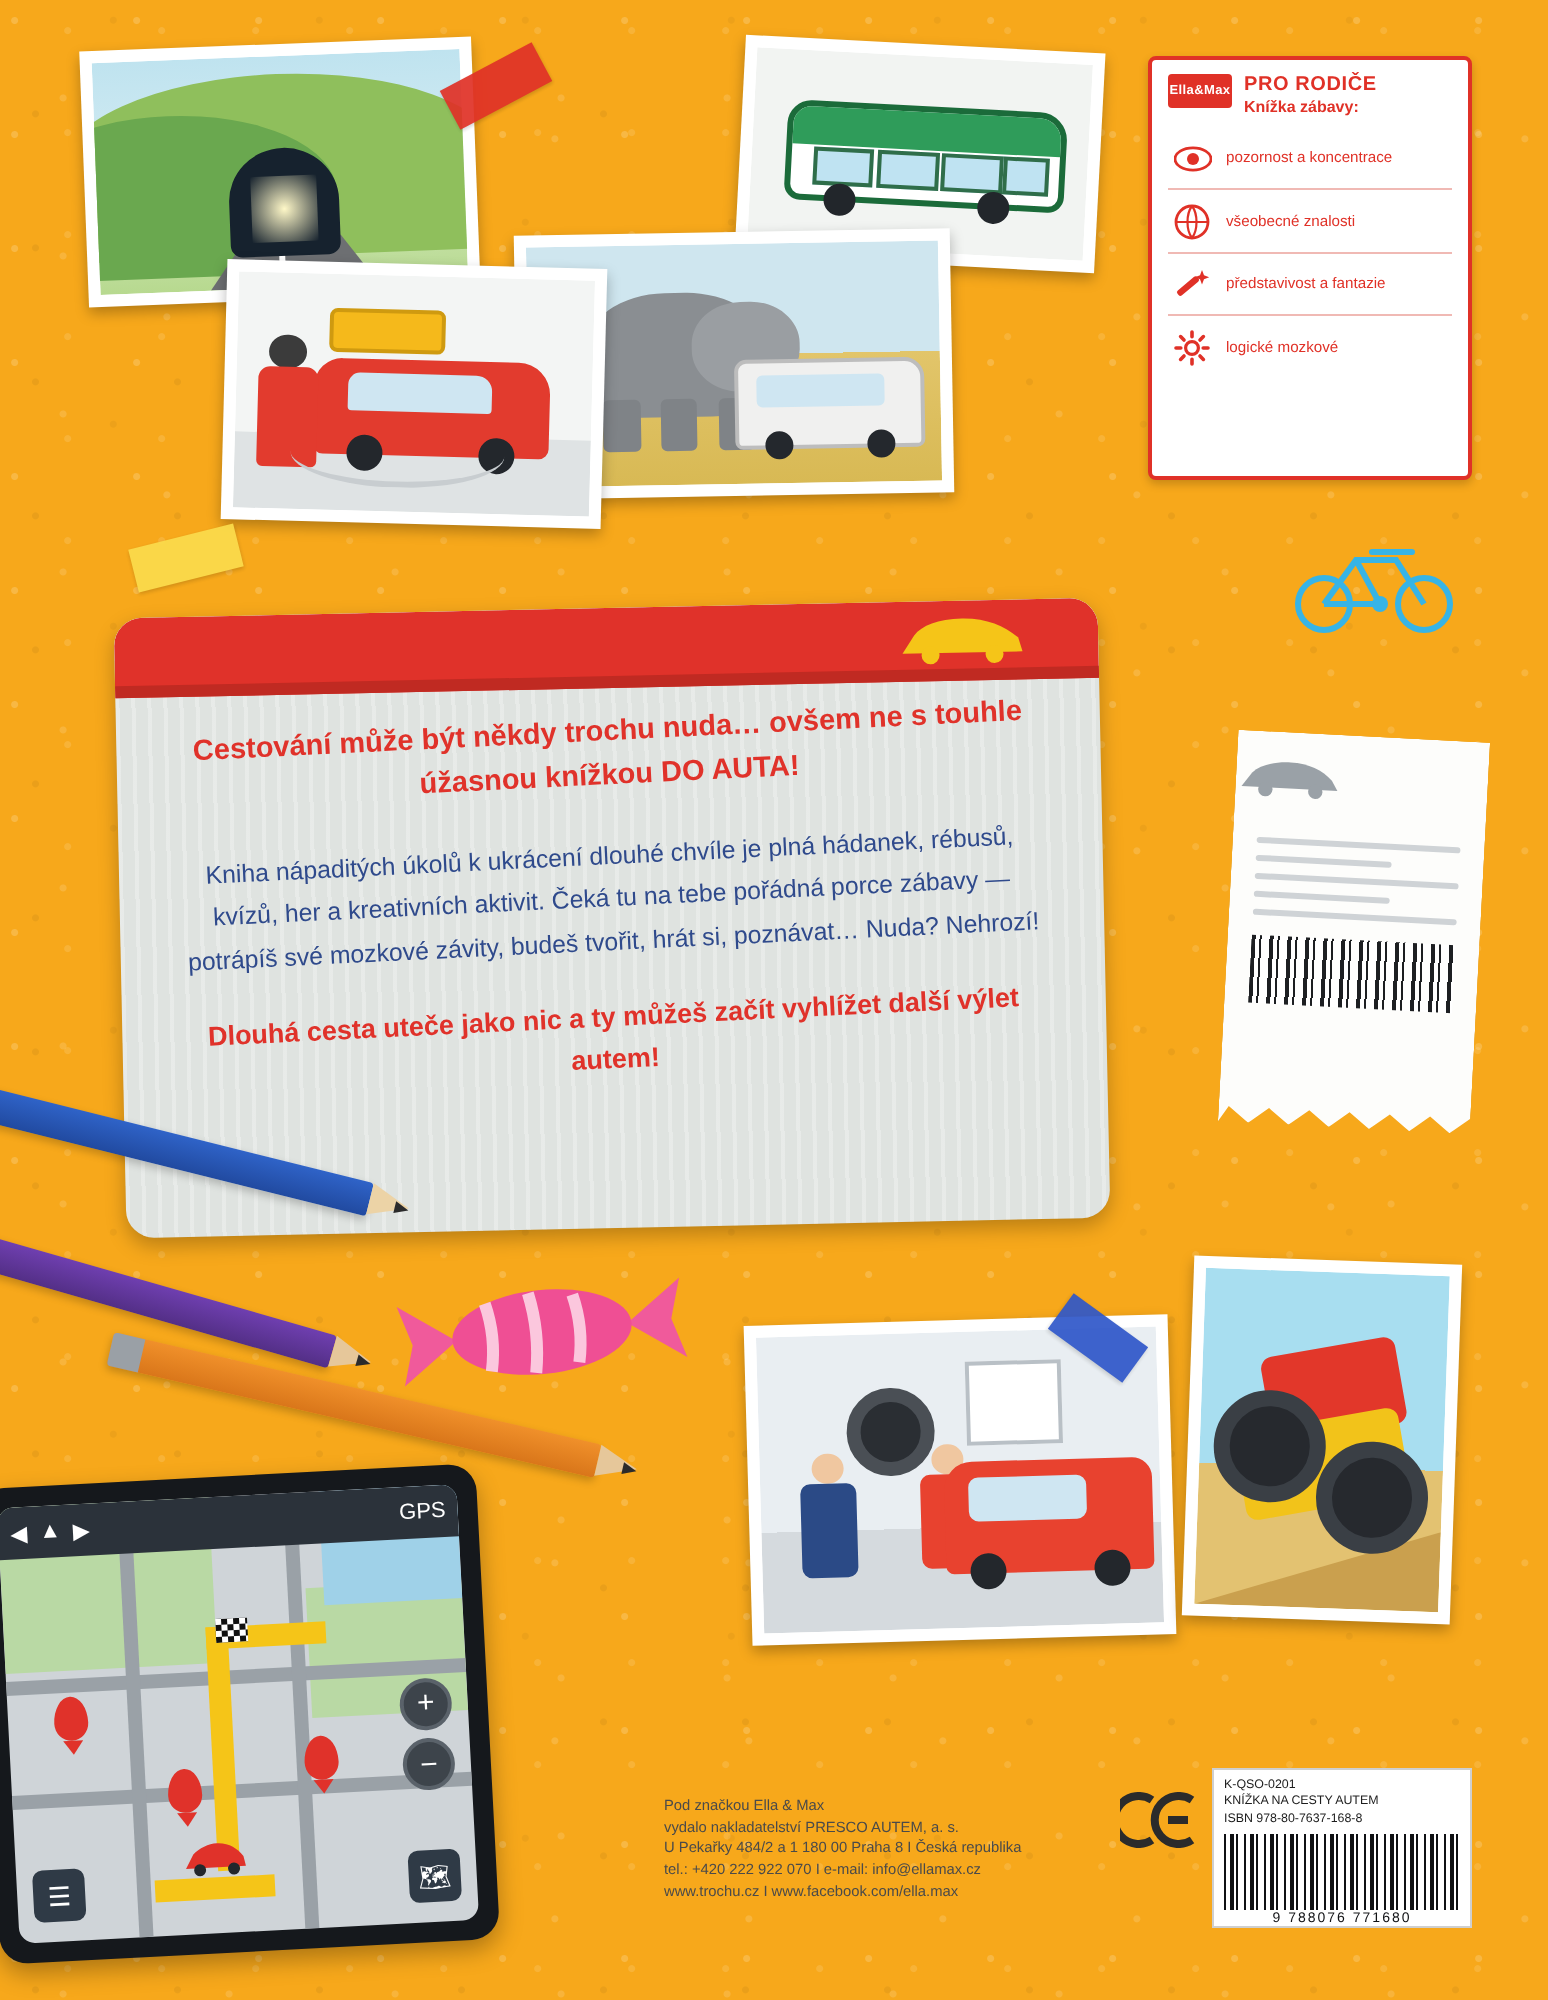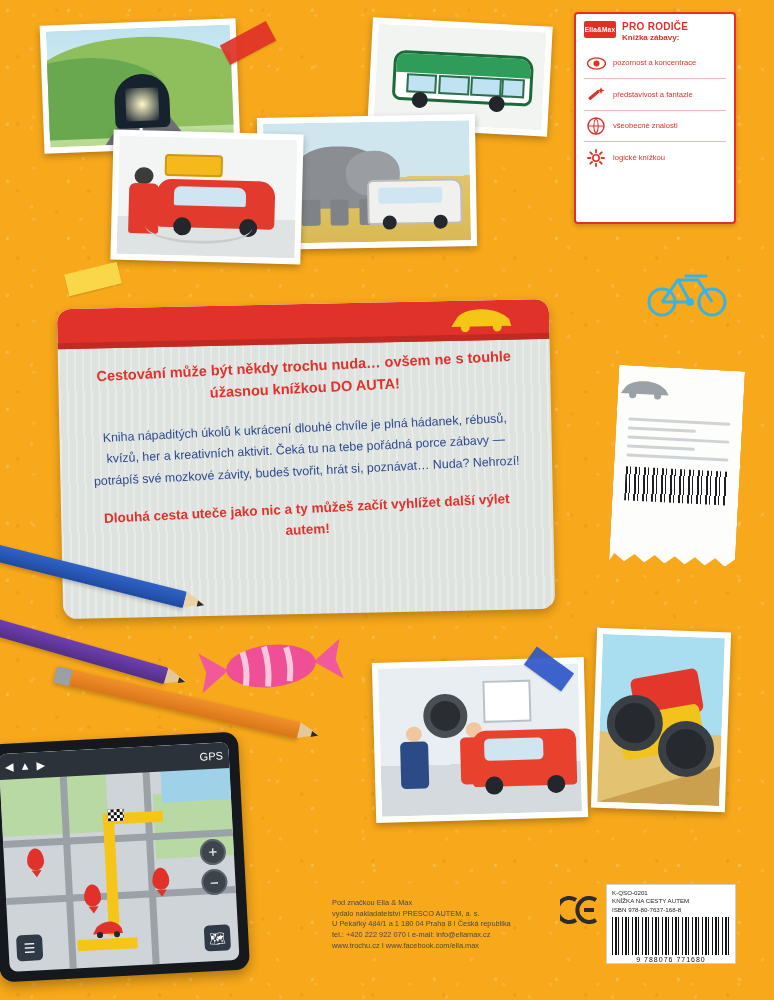--- a/index.html
+++ b/index.html
@@ -91,21 +91,21 @@
   .mt-wheel{position:absolute;width:40px;height:40px;border-radius:50%;background:#26292e;border:8px solid #3a3f45;}
 
   
   .tape{position:absolute;opacity:.92;box-shadow:0 1px 2px rgba(0,0,0,.18);}
   #tape-red{left:222px;top:32px;width:52px;height:22px;background:#e03127;transform:rotate(-28deg);}
   #tape-yellow{left:66px;top:268px;width:54px;height:22px;background:#fbdc4c;transform:rotate(-14deg);}
   #tape-blue{left:526px;top:658px;width:46px;height:22px;background:#2f57c9;transform:rotate(36deg);}
 
   
   #parents-box{
-    position:absolute;left:574px;top:12px;width:162px;height:212px;
+    position:absolute;left:574px;top:28px;width:162px;height:212px;
     background:#fff;border:2px solid #e03127;border-radius:4px;
     box-shadow:0 2px 5px rgba(0,0,0,.2);box-sizing:border-box;padding:7px 8px;
   }
   .pb-head{display:flex;align-items:flex-start;gap:6px;}
   .pb-logo{width:32px;height:17px;background:#e03127;border-radius:2px;color:#fff;
     font-size:6.5px;font-weight:bold;display:flex;align-items:center;justify-content:center;letter-spacing:.2px;}
   .pb-title{font-size:10px;font-weight:bold;color:#e03127;line-height:1.15;letter-spacing:.3px;}
   .pb-sub{font-size:8px;color:#e03127;font-weight:bold;}
   .pb-rows{margin-top:6px;}
   .pb-row{display:flex;align-items:center;gap:7px;border-top:1px solid #f0b9b4;padding:5.5px 0 5px 2px;}
@@ -305,49 +305,49 @@
         <svg width="19" height="13" viewBox="0 0 19 13">
             <ellipse cx="9.5" cy="6.5" rx="9" ry="5.6" fill="none" stroke="#e03127" stroke-width="1.4"></ellipse>
             <circle cx="9.5" cy="6.5" r="3" fill="#e03127"></circle>
           </svg>
       </span>
       <span class="pb-lbl">pozornost
 a koncentrace</span>
     </div>
     <div class="pb-row">
       <span class="pb-ico">
+        <svg width="18" height="18" viewBox="0 0 18 18">
+            <circle cx="9" cy="9" r="8" fill="none" stroke="#e03127" stroke-width="1.4"></circle>
+            <path d="M1 9h16M9 1c3 4 3 12 0 16M9 1C6 5 6 13 9 17" fill="none" stroke="#e03127" stroke-width="1.1"></path>
+          </svg>
+      </span>
+      <span class="pb-lbl">všeobecné
+znalosti</span>
+    </div>
+    <div class="pb-row">
+      <span class="pb-ico">
         <svg width="19" height="19" viewBox="0 0 19 19">
             <rect x="1" y="13" width="13" height="3.2" rx="1.2" transform="rotate(-40 1 13)" fill="#e03127"></rect>
             <path d="M14 2l1 2.6 2.6 1-2.6 1L14 9.2 13 6.6 10.4 5.6 13 4.6z" fill="#e03127"></path>
           </svg>
       </span>
       <span class="pb-lbl">představivost
 a fantazie</span>
-    </div>
-    <div class="pb-row">
-      <span class="pb-ico">
-        <svg width="18" height="18" viewBox="0 0 18 18">
-            <circle cx="9" cy="9" r="8" fill="none" stroke="#e03127" stroke-width="1.4"></circle>
-            <path d="M1 9h16M9 1c3 4 3 12 0 16M9 1C6 5 6 13 9 17" fill="none" stroke="#e03127" stroke-width="1.1"></path>
-          </svg>
-      </span>
-      <span class="pb-lbl">všeobecné
-znalosti</span>
     </div>
     <div class="pb-row">
       <span class="pb-ico">
         <svg width="18" height="18" viewBox="0 0 18 18">
             <circle cx="9" cy="9" r="3.2" fill="none" stroke="#e03127" stroke-width="1.6"></circle>
             <g stroke="#e03127" stroke-width="1.8" stroke-linecap="round">
               <path d="M9 1v2.4M9 14.6V17M1 9h2.4M14.6 9H17M3.3 3.3l1.7 1.7M13 13l1.7 1.7M14.7 3.3L13 5M5 13l-1.7 1.7"></path>
             </g>
           </svg>
       </span>
       <span class="pb-lbl">logické
-knížkou</span>
+mozkové</span>
     </div>
   </div>
 </div>
 
 <div id="main-card">
   <div class="stripes"></div>
   <div class="redbar"></div>
   <div class="redbar-shade"></div>
   <svg class="card-car" viewBox="0 0 68 26">
     <path d="M4 20 L10 11 C14 6 22 3 34 3 C46 3 55 7 62 13 L64 20 Z" fill="#f5c518"></path>
@@ -449,21 +449,21 @@
       <span>−</span>
     </div>
     <div class="gps-tool" style="left:8px;bottom:10px">☰</div>
     <div class="gps-tool" style="right:8px;bottom:10px">🗺</div>
   </div>
 </div>
 
 <div id="imprint">
   <div>Pod značkou Ella &amp; Max</div>
   <div>vydalo nakladatelství PRESCO AUTEM, a. s.</div>
-  <div>U Pekařky 484/1 a 1 180 04 Praha 8 I Česká republika</div>
+  <div>U Pekařky 484/2 a 1 180 00 Praha 8 I Česká republika</div>
   <div>tel.: +420 222 922 070 I e-mail: info@ellamax.cz</div>
   <div>www.trochu.cz I www.facebook.com/ella.max</div>
 </div>
 
 <svg id="ce-mark" viewBox="0 0 40 28">
   <path d="M16 4 A12 12 0 1 0 16 24" fill="none" stroke="#2b2b2b" stroke-width="4"></path>
   <path d="M36 4 A12 12 0 1 0 36 24 M24 14 h10" fill="none" stroke="#2b2b2b" stroke-width="4"></path>
 </svg>
 
 <div id="barcode-box">

